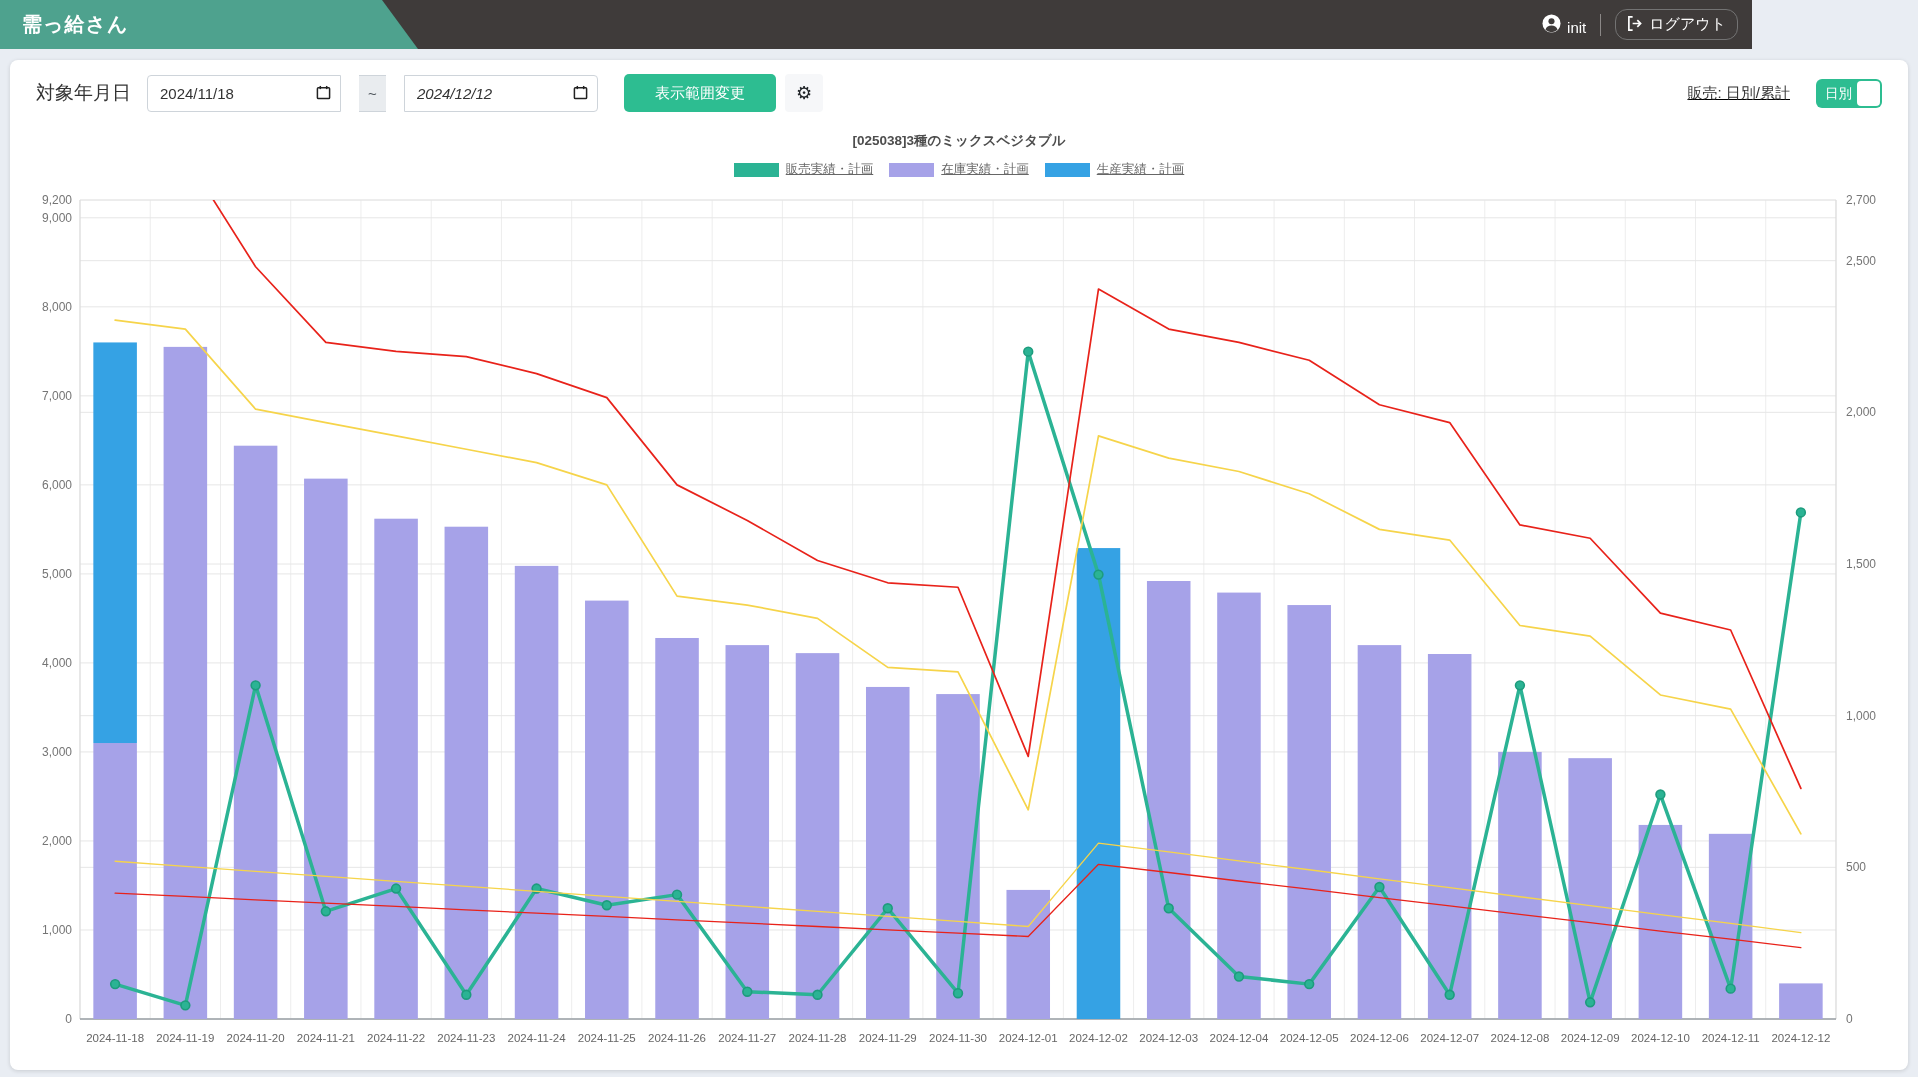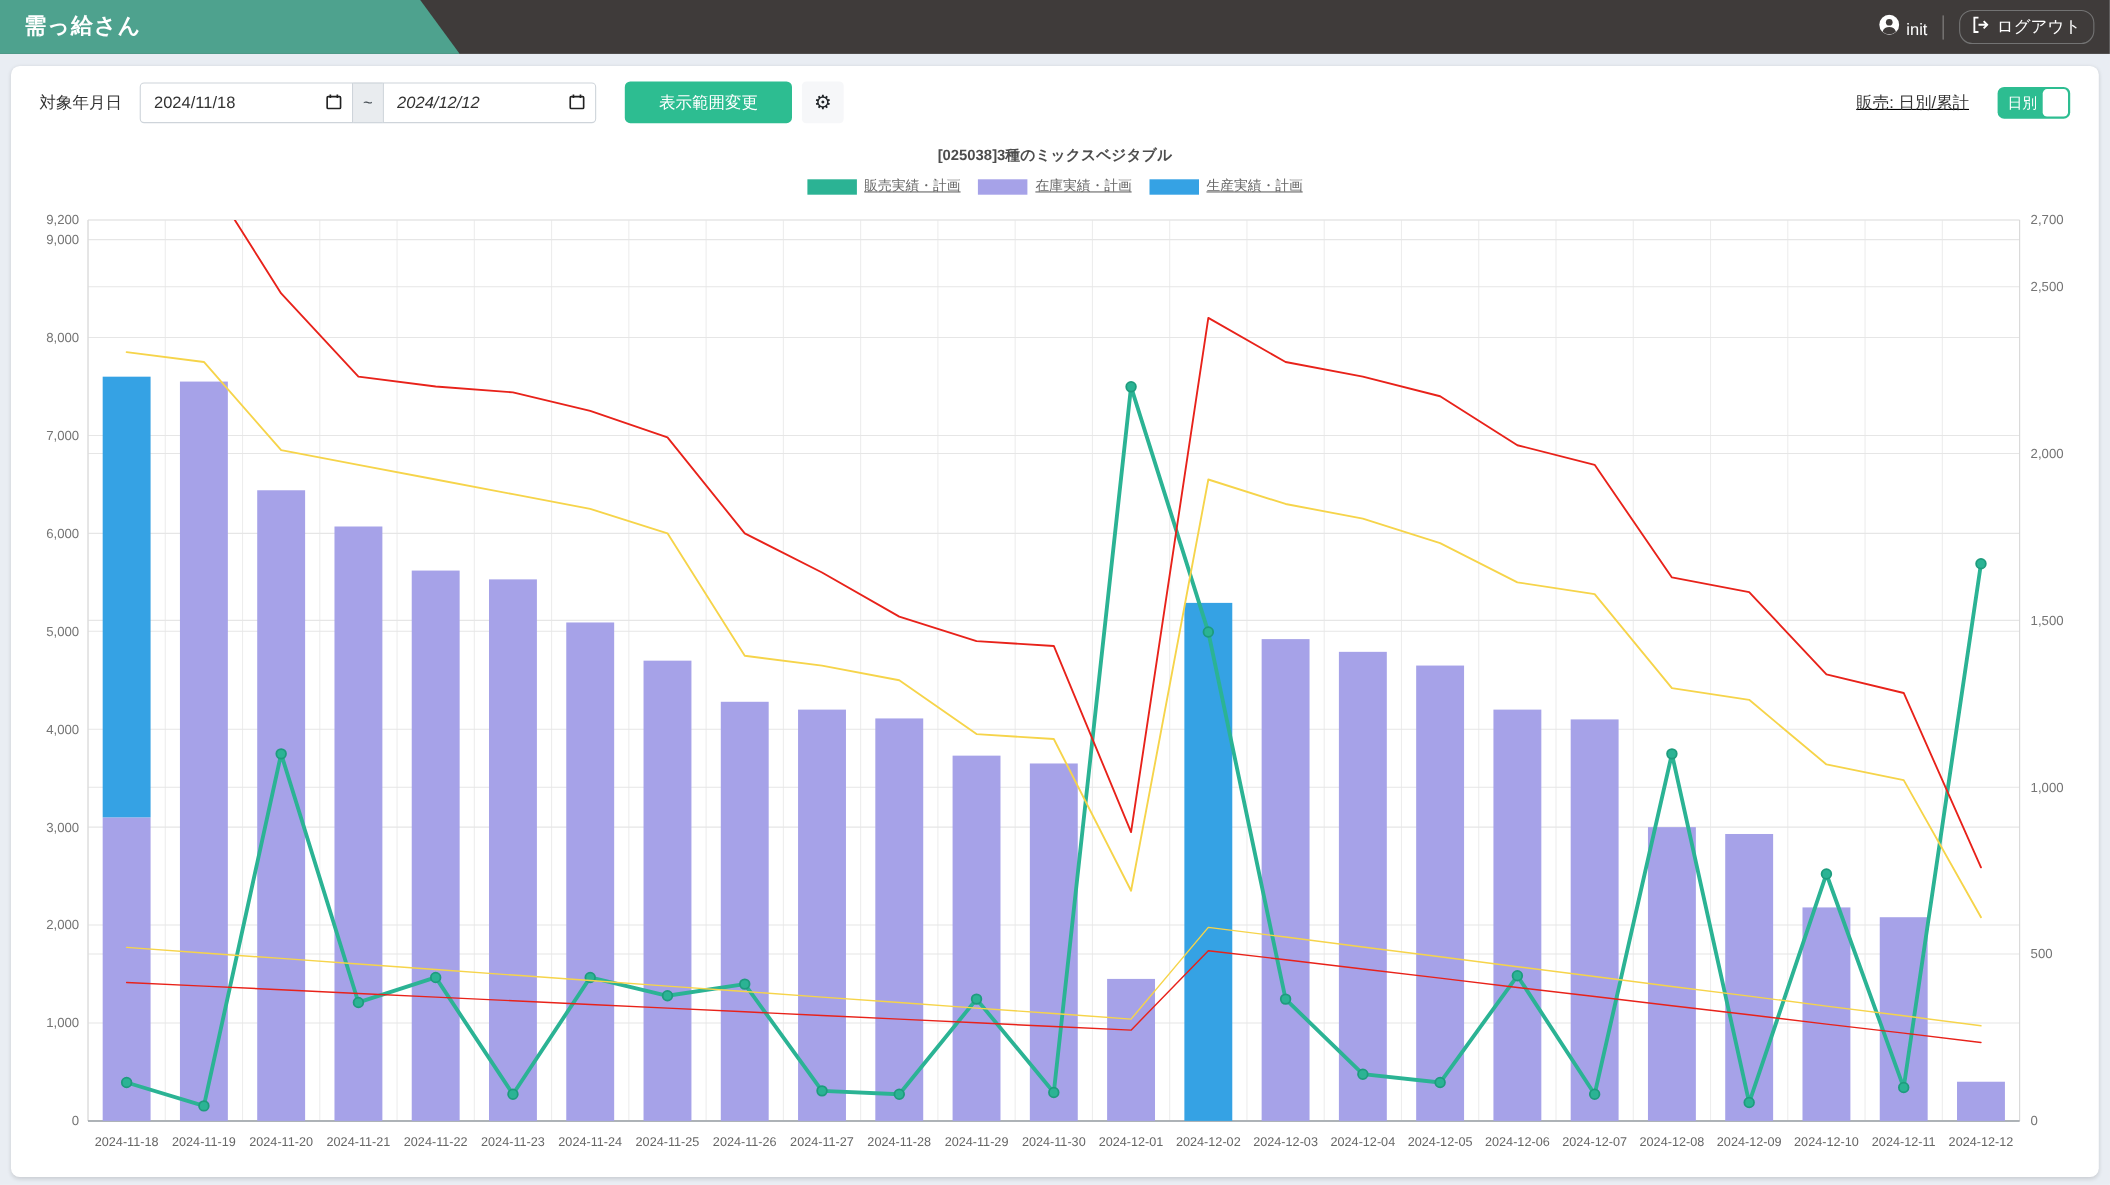--- a/index.html
+++ b/index.html
@@ -1,39 +1,39 @@
 <!DOCTYPE html>
 <html><head>
 <meta charset="utf-8">
 <style>
   * { margin:0; padding:0; box-sizing:border-box; }
   html,body { width:1918px; height:1077px; overflow:hidden;
     font-family:"Liberation Sans","DejaVu Sans",sans-serif; background:#e9edf3; }
 
   
-  .header { position:absolute; left:0; top:0; width:1918px; height:49px; background:#3f3b3a; }
+  .header { position:absolute; left:0; top:0; width:1752px; height:49px; background:#3f3b3a; }
   .header-brand { position:absolute; left:0; top:0; width:418px; height:49px; background:#4ea28e;
     clip-path:polygon(0 0,382px 0,418px 49px,0 49px); }
   .app-title { position:absolute; left:22px; top:0; line-height:49px; color:#fff;
     font-size:20px; font-weight:bold; letter-spacing:1px; }
   .header-right { position:absolute; right:14px; top:0; height:49px; display:flex; align-items:center; gap:14px; color:#fff; }
   .user-chip { display:flex; align-items:flex-end; gap:6px; font-size:15px; }
   .hdr-sep { width:1px; height:22px; background:#8b8887; }
   .logout-btn { display:flex; align-items:center; gap:7px; border:1px solid #737373; border-radius:12px;
     padding:5px 11px; font-size:15px; color:#fff; background:transparent; cursor:pointer; }
 
   
   .card { position:absolute; left:10px; top:60px; width:1898px; height:1010px; background:#fff;
     border-radius:8px; box-shadow:0 1px 4px rgba(0,0,0,.14); }
 
   
   .controls { display:flex; align-items:center; justify-content:space-between; padding:14px 26px 0 26px; }
   .controls-left { display:flex; align-items:center; }
-  .field-label { font-size:15px; color:#333; margin-right:16px; }
-  .input-group { display:flex; align-items:flex-start; }
+  .field-label { font-size:19px; color:#333; margin-right:16px; }
+  .input-group { display:flex; align-items:flex-start;gap:18px; }
   .date-input-wrap { position:relative; }
   .date-input { width:194px; height:37px; border:1px solid #ced4da; border-radius:4px; padding:0 34px 0 12px;
     font-size:15px; color:#333; background:#fff; font-family:inherit; }
   .date-input.left { border-top-right-radius:0; border-bottom-right-radius:0; }
   .date-input.right { border-top-left-radius:0; border-bottom-left-radius:0;font-style:italic; }
   .cal-icon { position:absolute; right:10px; top:10px; pointer-events:auto; cursor:pointer; }
   .tilde-chip { height:37px; min-width:27px; display:flex; align-items:center; justify-content:center;
     background:#e9ecef; border-top:1px solid #ced4da; border-bottom:1px solid #ced4da; color:#495057; font-size:15px; }
   .apply-btn { margin-left:26px; height:38px; padding:0 31px; background:#2dbd91; border:none; border-radius:5px;
     color:#fff; font-size:15px; cursor:pointer; font-family:inherit; }

